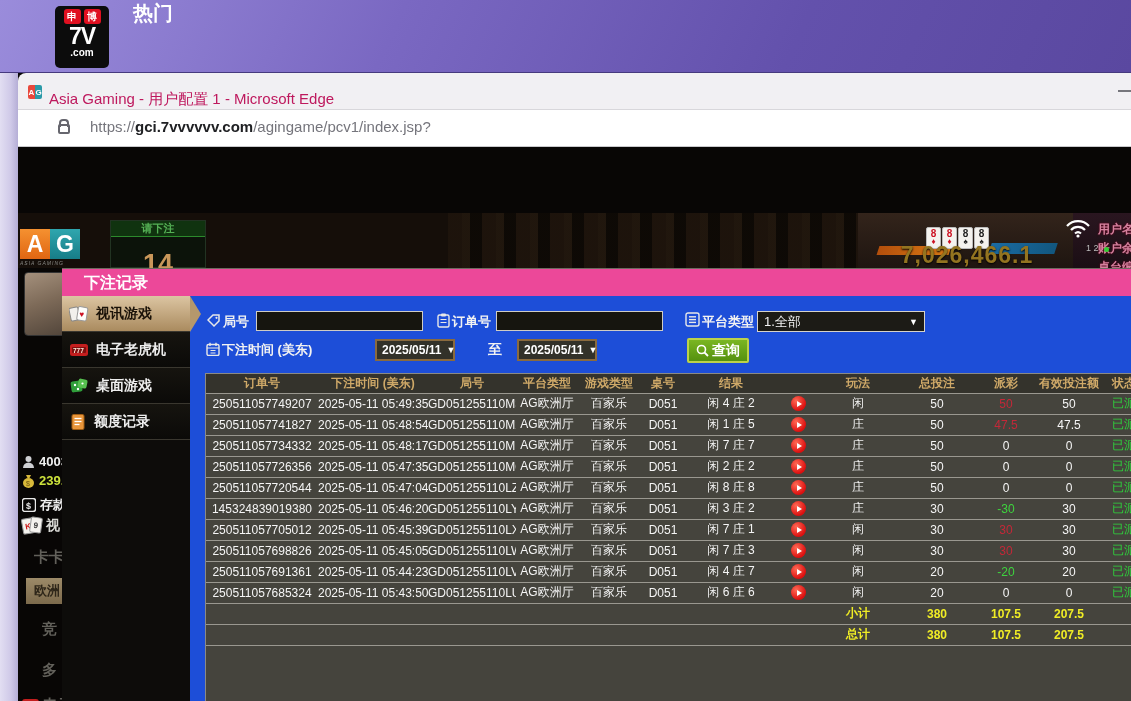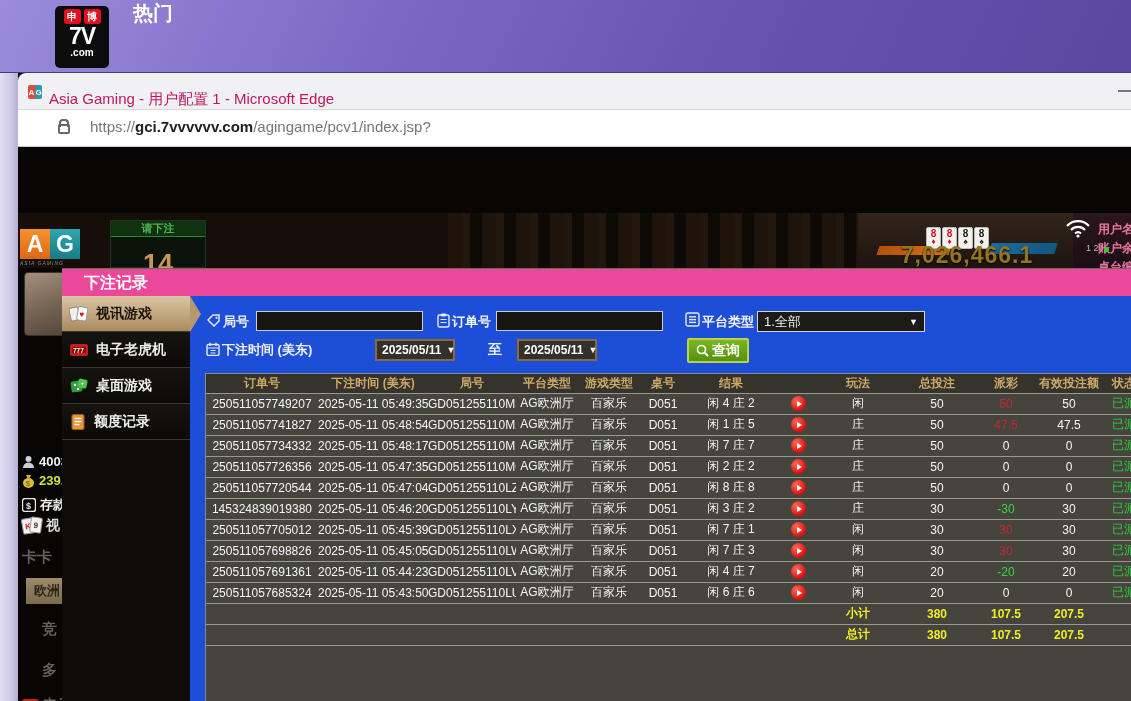--- a/index.html
+++ b/index.html
@@ -263,21 +263,21 @@
             </svg>
           <span class="dep-label">存款</span>
         </div>
         <div class="bgrow" style="left:4px;top:248px;">
           <span class="minicards">
             <span class="mc mc1">K</span>
             <span class="mc mc2">9</span>
           </span>
           <span class="bg-partial">视</span>
         </div>
-        <div class="bgrow" style="left:4px;top:280px;">
+        <div class="bgrow" style="left:16px;top:280px;">
             <span class="bg-dim">卡卡</span>
           </div>
         <div class="eur-block">欧洲</div>
         <div class="bgrow" style="left:24px;top:352px;">
             <span class="bg-dim">竞</span>
           </div>
         <div class="bgrow" style="left:24px;top:393px;">
             <span class="bg-dim">多</span>
           </div>
         <div class="bgrow" style="left:4px;top:428px;">

